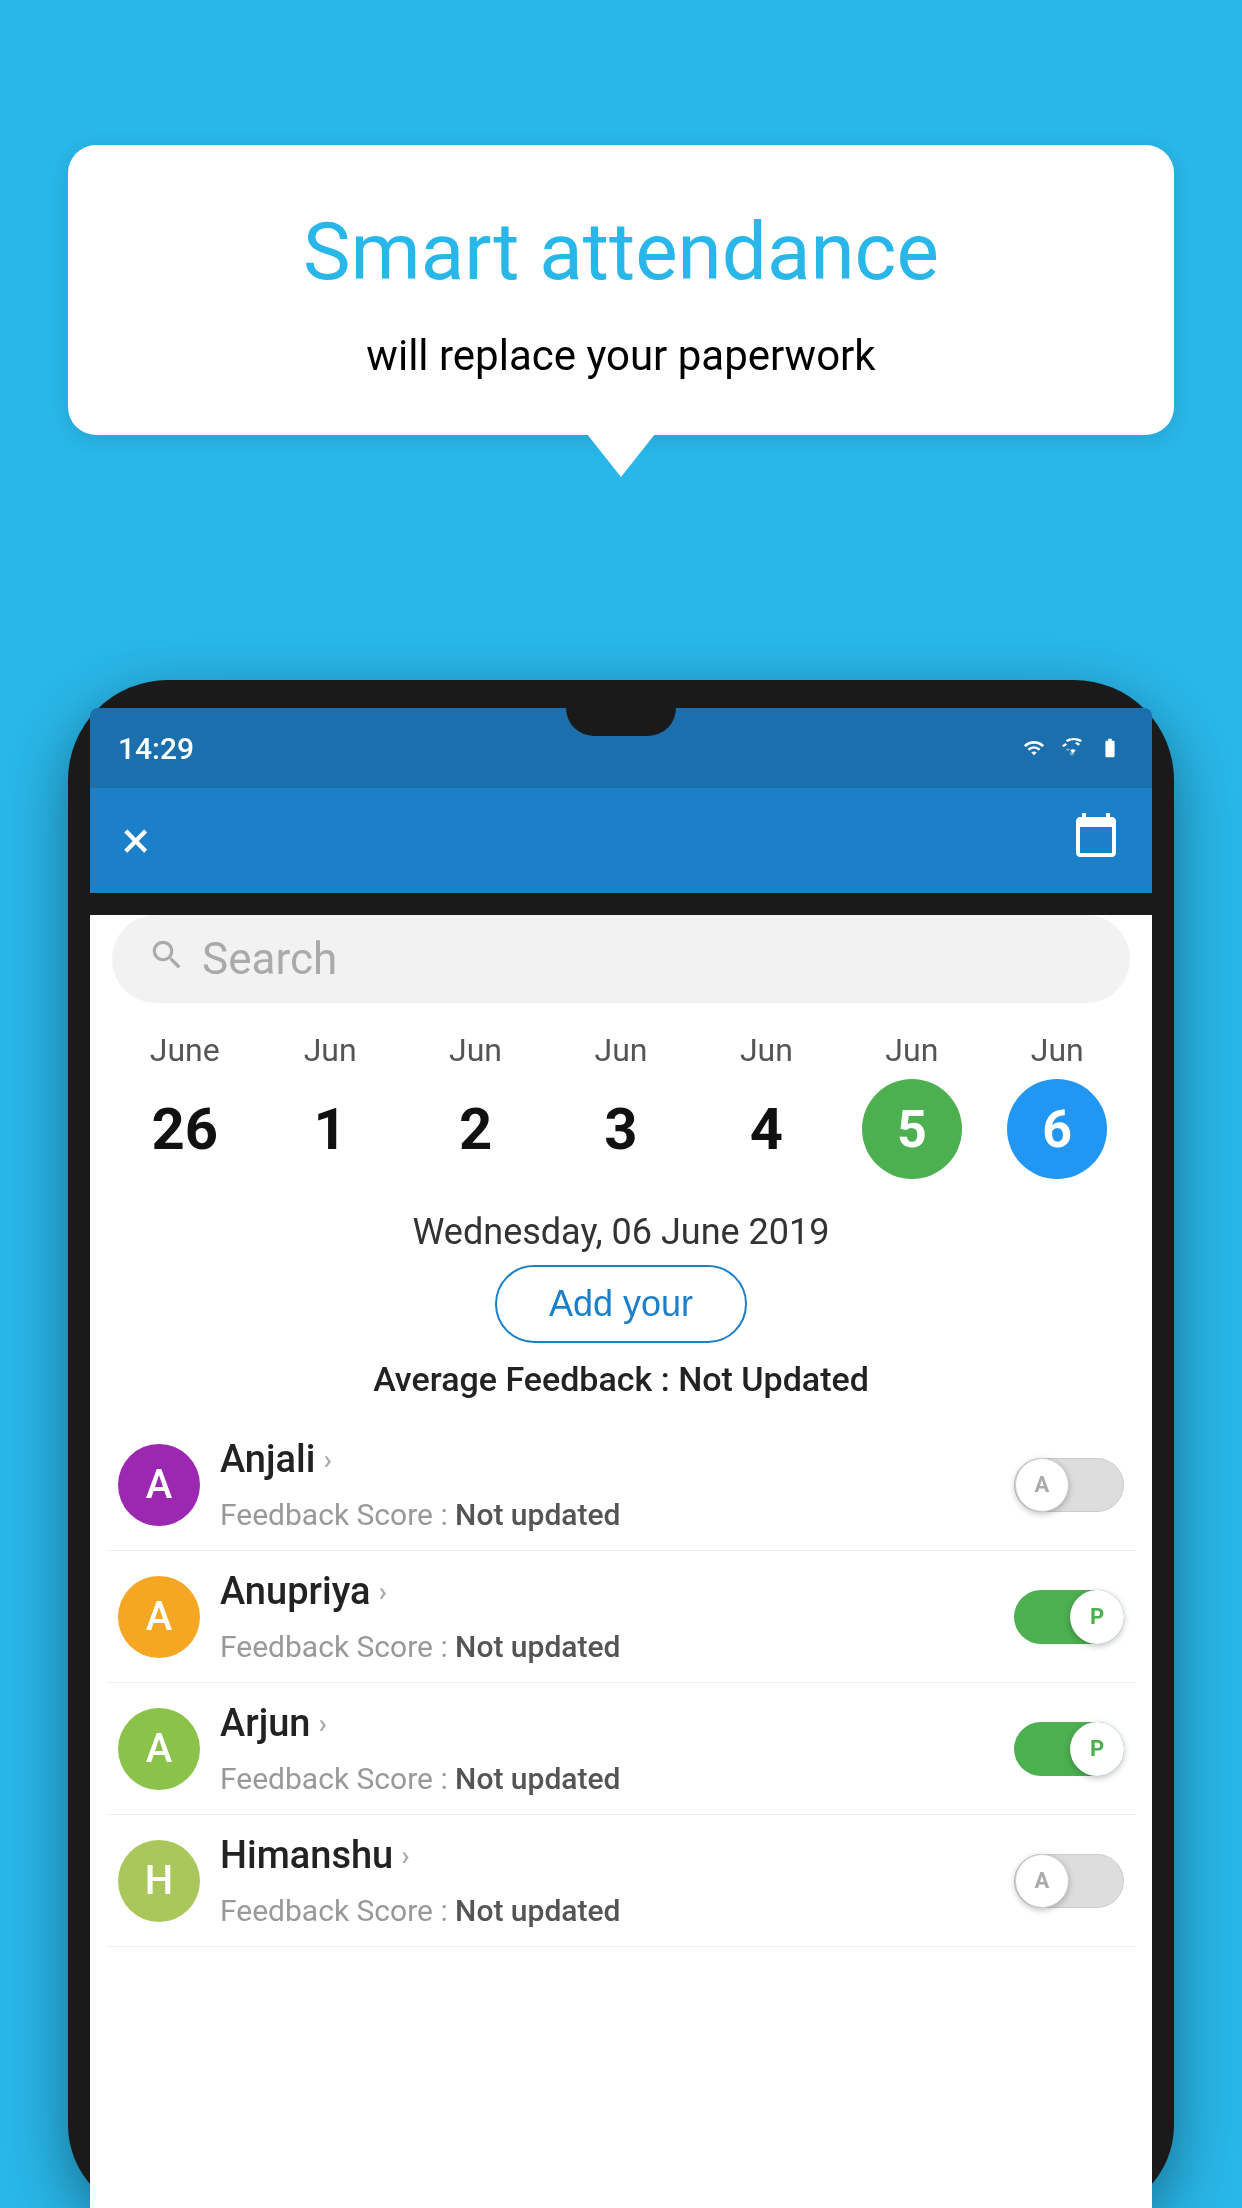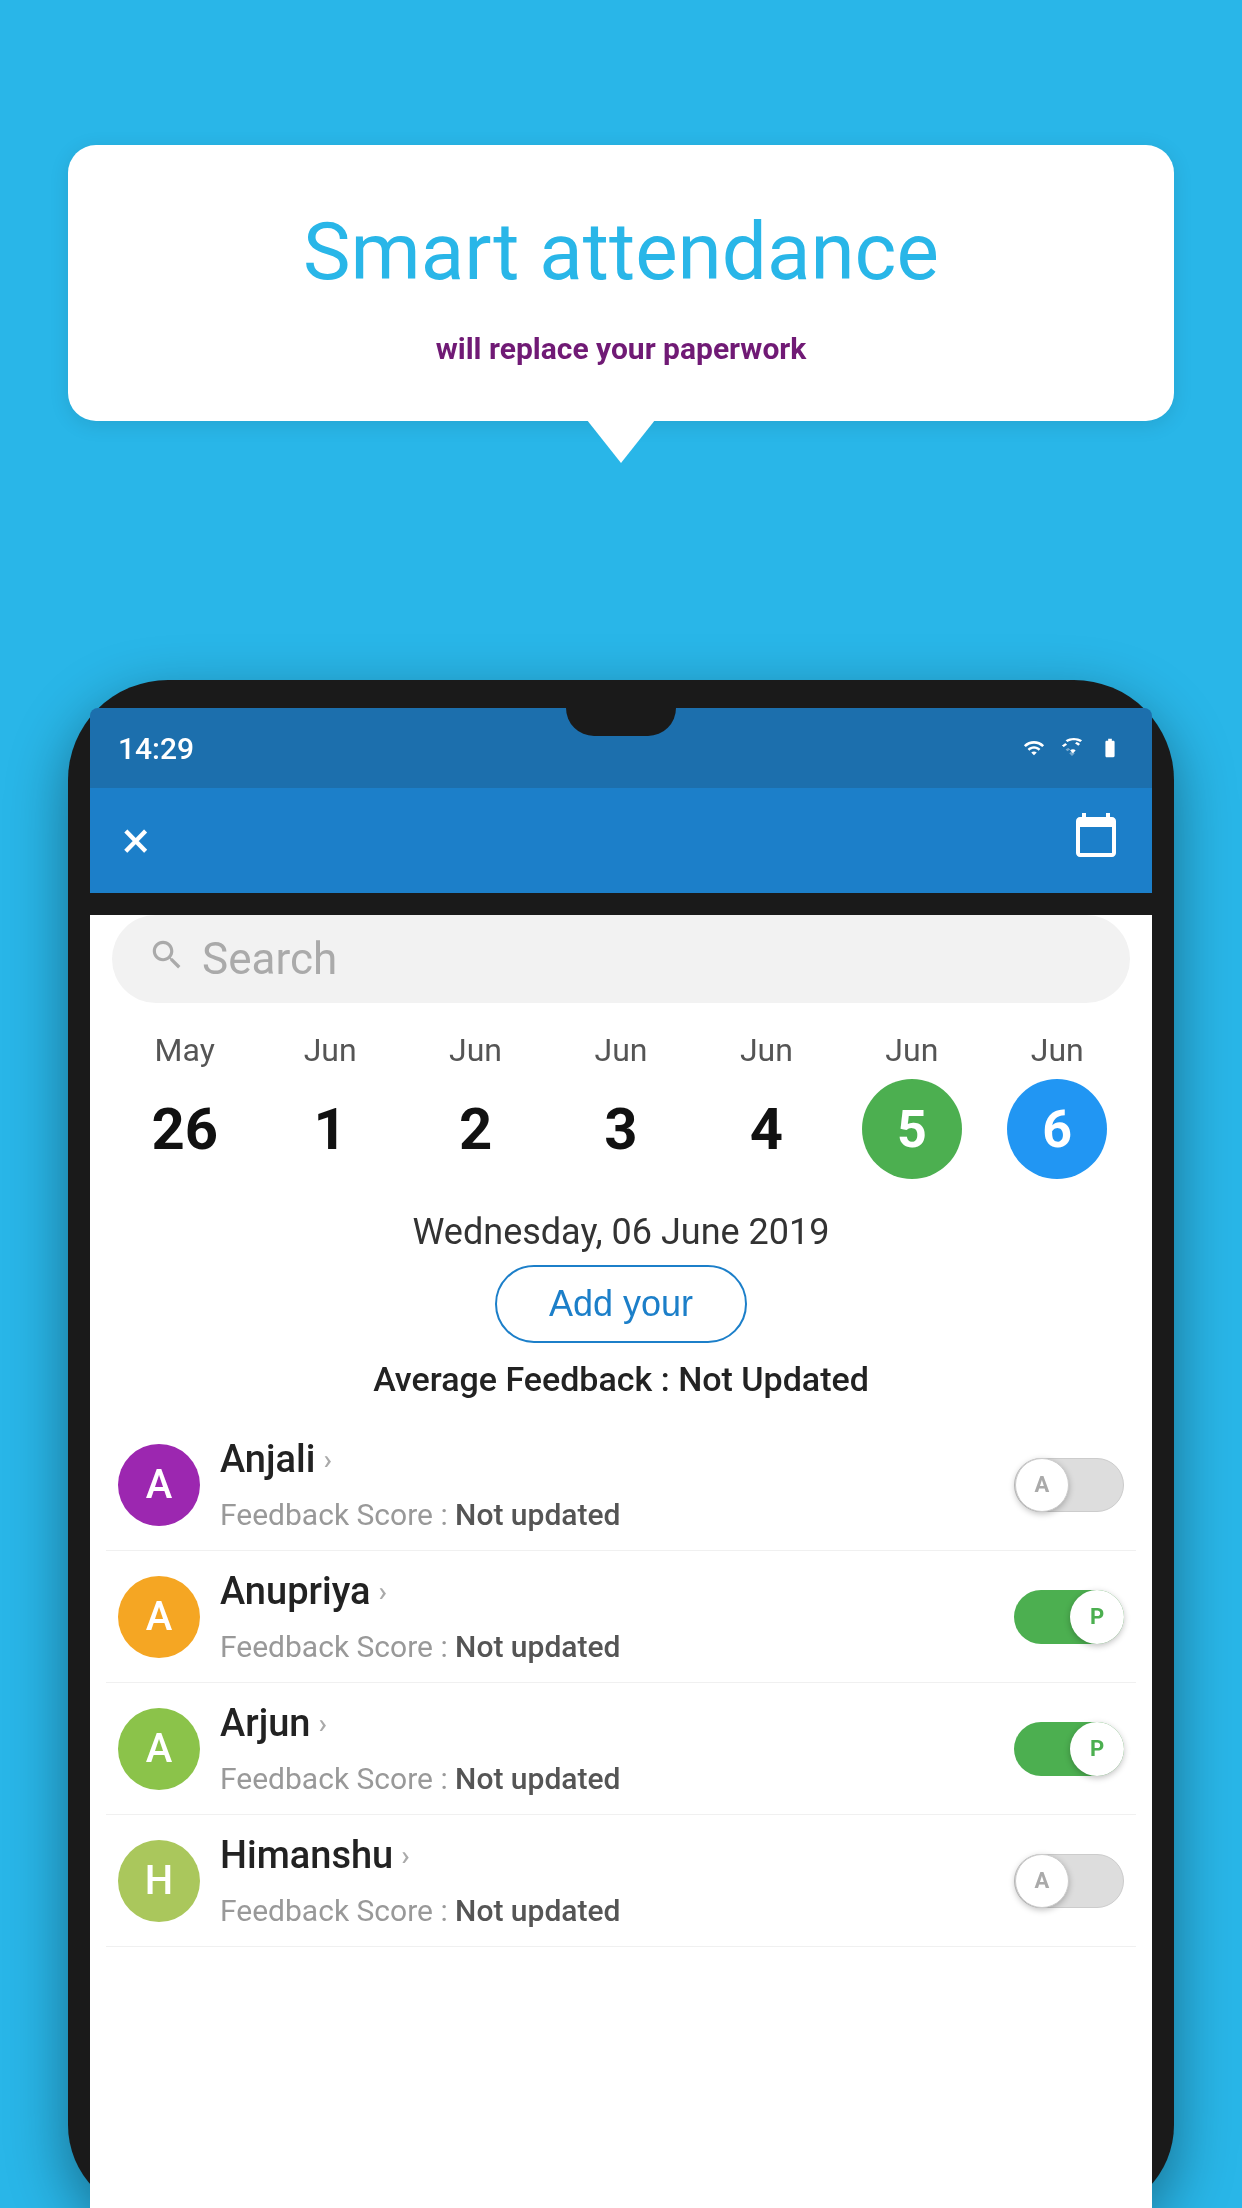--- a/index.html
+++ b/index.html
@@ -44,24 +44,24 @@
 
     .bubble-title {
       color: #29b6e8;
       font-size: 80px;
       font-weight: 400;
       text-align: center;
       margin-bottom: 32px;
     }
 
     .bubble-subtitle {
-      color: #701a75;
-      font-size: 30px;
+      color: #000000;
+      font-size: 42px;
       text-align: center;
-      font-weight: 700;
+      font-weight: 400;
     }
 
     
     .phone-wrapper {
       position: absolute;
       top: 680px;
       left: 68px;
       right: 68px;
       bottom: 0;
     }
@@ -408,21 +408,21 @@
           <svg width="38" height="38" viewBox="0 0 24 24" fill="#aaa">
               <path d="M15.5 14h-.79l-.28-.27C15.41 12.59 16 11.11 16 9.5 16 5.91 13.09 3 9.5 3S3 5.91 3 9.5 5.91 16 9.5 16c1.61 0 3.09-.59 4.23-1.57l.27.28v.79l5 4.99L20.49 19l-4.99-5zm-6 0C7.01 14 5 11.99 5 9.5S7.01 5 9.5 5 14 7.01 14 9.5 11.99 14 9.5 14z"></path>
             </svg>
         </span>
         <span class="search-text">Search</span>
       </div>
 
       <div class="calendar-section">
         <div class="calendar-row" id="calendar-row">
             <div class="cal-day">
-              <div class="cal-month">May</div>
+              <div class="cal-month">June</div>
               <div class="cal-date">26</div>
             </div>
             <div class="cal-day">
               <div class="cal-month">Jun</div>
               <div class="cal-date">1</div>
             </div>
             <div class="cal-day">
               <div class="cal-month">Jun</div>
               <div class="cal-date">2</div>
             </div>

